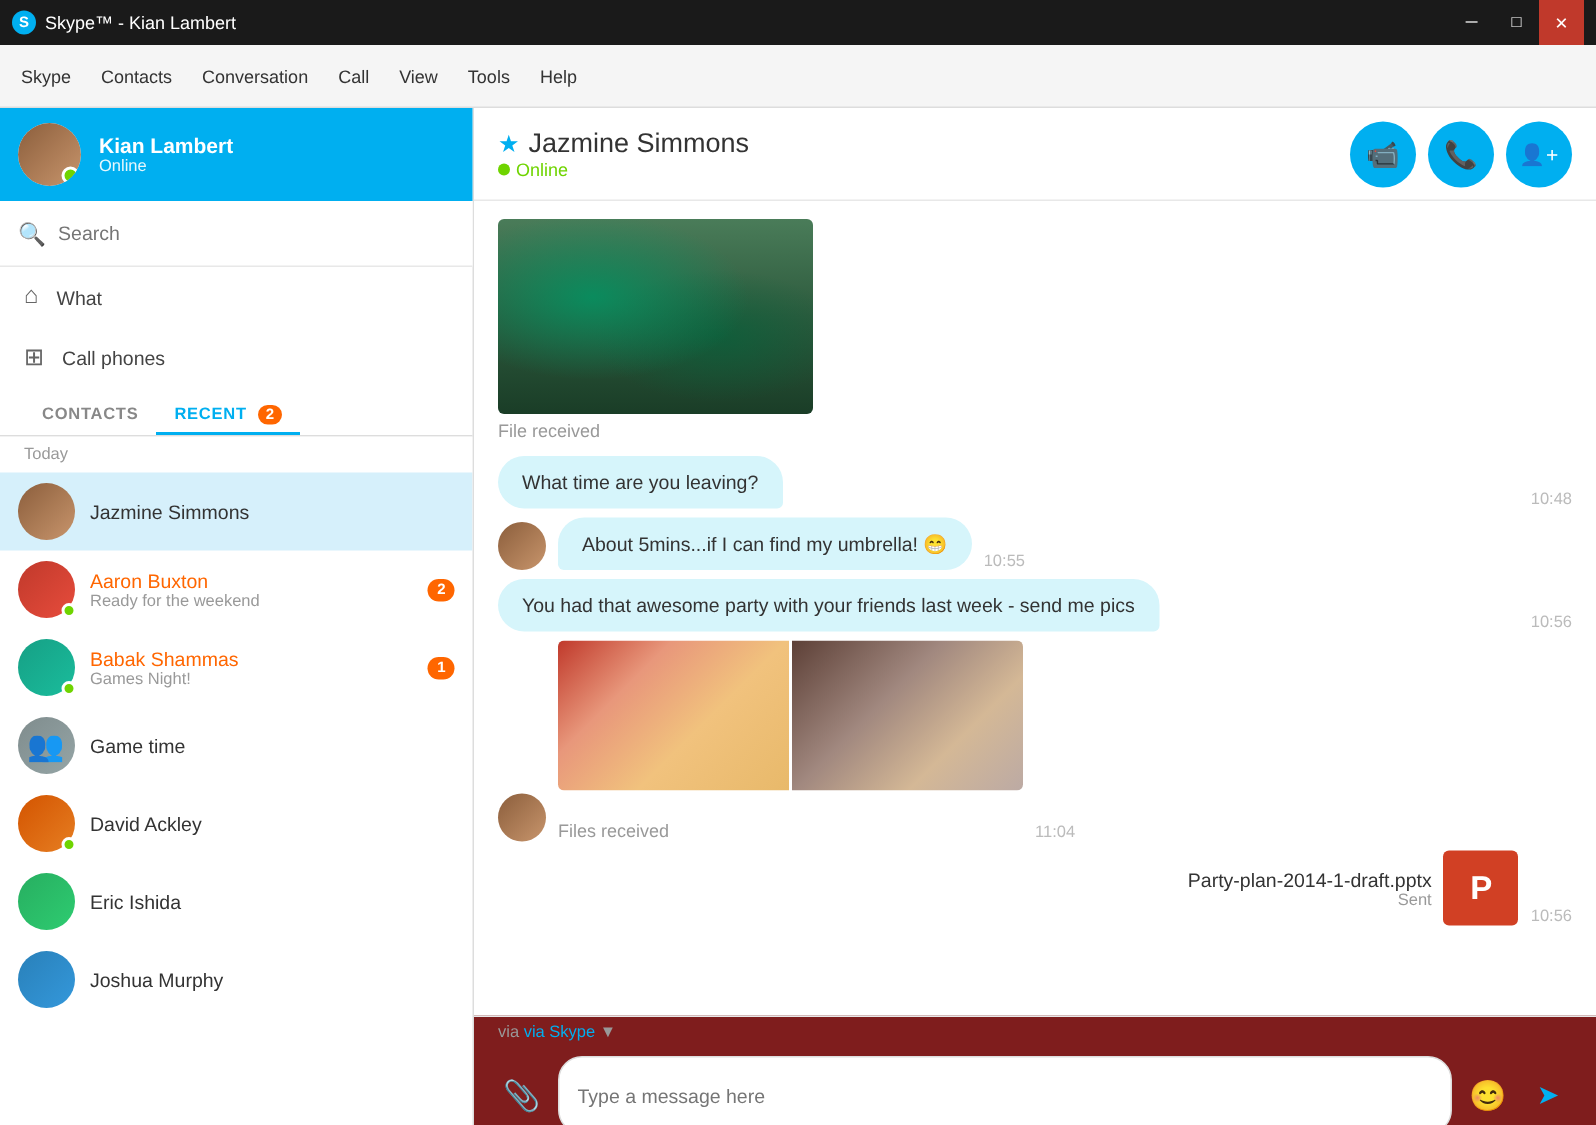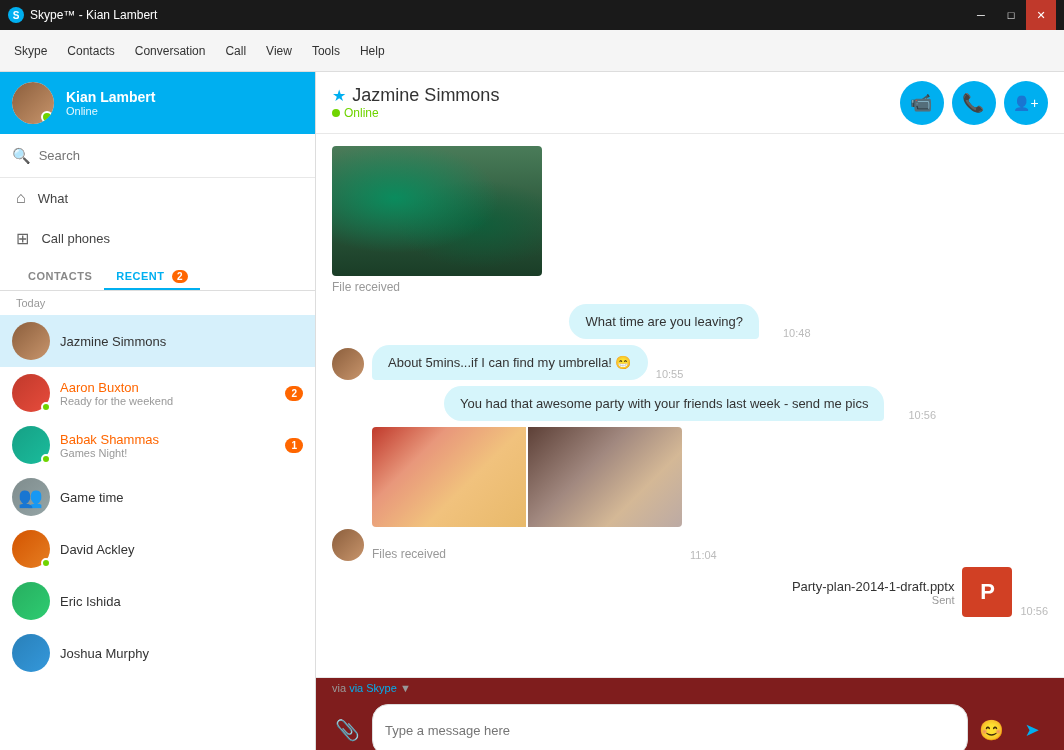--- a/index.html
+++ b/index.html
@@ -306,21 +306,21 @@
       background:
         radial-gradient(ellipse at 30% 40%, rgba(0,150,100,0.8) 0%, transparent 50%),
         radial-gradient(ellipse at 70% 60%, rgba(0,100,60,0.6) 0%, transparent 40%),
         linear-gradient(180deg, #4a7c59 0%, #2d5a3d 50%, #1a3d27 100%);
     }
     .file-received-label { font-size: 12px; color: #999; margin-top: 4px; }
 
     
     .msg-outgoing {
       display: flex;
-      justify-content: center;
+      justify-content: space-between;
       align-items: flex-end;
       gap: 24px;
       margin-bottom: 6px;
     }
     .msg-bubble-out {
       background: #d6f5fb;
       border-radius: 18px 18px 4px 18px;
       padding: 10px 16px;
       max-width: 500px;
       font-size: 13px;

